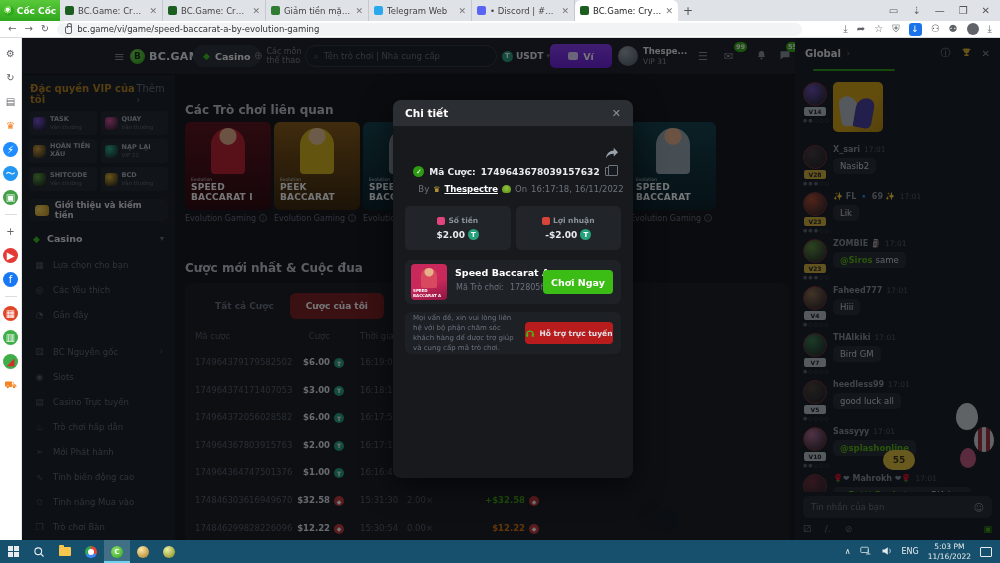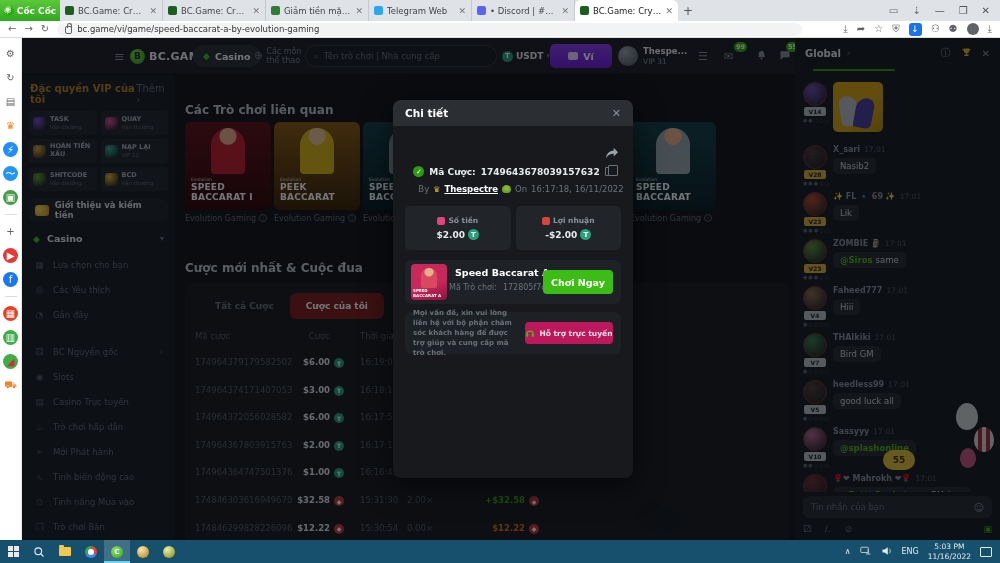--- a/index.html
+++ b/index.html
@@ -161,25 +161,25 @@
   .stats{position:absolute;left:12px;right:12px;top:106px;display:flex;gap:5px;}
   .stat{flex:1;height:44px;background:#212428;border-radius:5px;display:flex;flex-direction:column;align-items:center;justify-content:center;gap:4px;}
   .slbl{display:flex;align-items:center;gap:3px;color:#8b939c;font-size:7.5px;font-weight:bold;}
   .sic{width:8px;height:8px;border-radius:2px;}
   .sval{color:#e8ebee;font-size:9px;font-weight:bold;display:flex;align-items:center;gap:3px;}
   .gamerow{position:absolute;left:12px;right:12px;top:160px;height:44px;background:#1e2126;border-radius:6px;}
   .gthumb{position:absolute;left:6px;top:4px;width:36px;height:36px;border-radius:4px;background:linear-gradient(160deg,#c8285a 0 55%,#8c1340);overflow:hidden;}
   .gthumb i{position:absolute;left:50%;top:4px;transform:translateX(-50%);width:16px;height:20px;border-radius:8px 8px 2px 2px;background:radial-gradient(circle at 50% 20%,#e8b08a 0 4px,#d8495f 5px);}
   .gthumb b{position:absolute;left:2px;bottom:2px;color:#fff;font-size:4px;font-style:normal;}
   .gtitle{position:absolute;left:50px;top:7px;color:#fff;font-size:9.5px;font-weight:bold;}
-  .gid{position:absolute;left:44px;top:23px;color:#6b737d;font-size:8px;display:flex;align-items:center;gap:6px;}
+  .gid{position:absolute;left:51px;top:23px;color:#6b737d;font-size:8px;display:flex;align-items:center;gap:6px;}
   .playbtn{position:absolute;right:8px;top:10px;width:70px;height:24px;background:#3bbd15;border-radius:4px;color:#fff;font-size:9.5px;font-weight:bold;display:flex;align-items:center;justify-content:center;}
   .supbox{position:absolute;left:12px;right:12px;top:212px;height:42px;background:#1d2025;border-radius:6px;display:flex;align-items:center;padding:0 8px;gap:8px;}
-  .suptext{flex:1;color:#6b737d;font-size:7px;line-height:1.45;font-weight:bold;}
-  .supbtn{width:88px;height:22px;background:#be185d;border-radius:4px;display:flex;align-items:center;justify-content:center;gap:4px;color:#dfe3e7;font-size:7.5px;font-weight:bold;flex:0 0 88px;}
+  .suptext{flex:1;color:#6b737d;font-size:7px;line-height:1.45;}
+  .supbtn{width:88px;height:22px;background:#b91c1c;border-radius:4px;display:flex;align-items:center;justify-content:center;gap:4px;color:#dfe3e7;font-size:7.5px;font-weight:bold;flex:0 0 88px;}
 
   
   .taskbar{position:absolute;left:0;top:540px;width:1000px;height:23px;background:#17506c;display:flex;align-items:center;z-index:40;}
   .tico{width:26px;height:23px;display:flex;align-items:center;justify-content:center;flex:0 0 26px;}
   .tico.active{background:rgba(255,255,255,.18);box-shadow:inset 0 -2px 0 #6fd3f2;}
   .winlogo{width:11px;height:11px;display:grid;grid-template-columns:5px 5px;grid-template-rows:5px 5px;gap:1px;}
   .winlogo span{background:#e8ebee;}
   .folder{width:12px;height:9px;background:#f7c64c;border-radius:1px;position:relative;}
   .folder:before{content:"";position:absolute;left:0;top:-2px;width:5px;height:2px;background:#f7c64c;border-radius:1px 1px 0 0;}
   .chrome{width:12px;height:12px;border-radius:50%;background:conic-gradient(#ea4335 0 33%,#4285f4 33% 66%,#34a853 66%);position:relative;}

